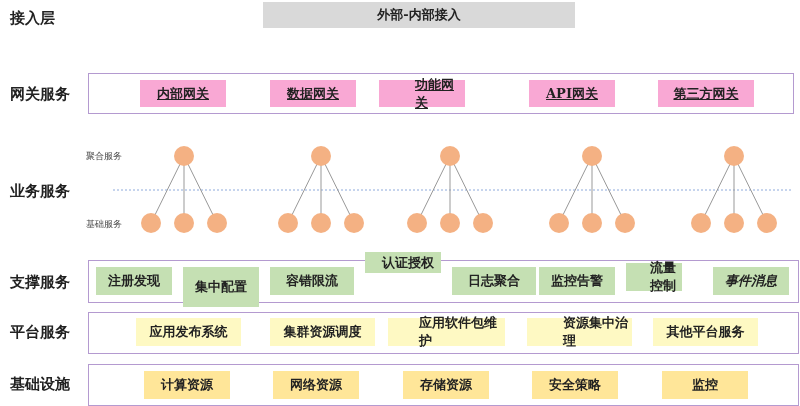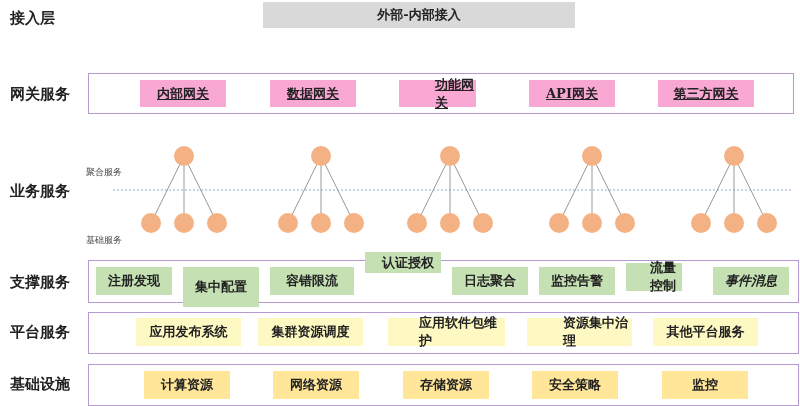--- a/index.html
+++ b/index.html
@@ -7,34 +7,34 @@
          font-family:"DejaVu Serif","Liberation Serif",serif; color:#222; }
   .layer-label { position:absolute; left:10px; font-size:15px; font-weight:bold; color:#222; line-height:20px; }
   .access-bar { position:absolute; left:263px; top:2px; width:312px; height:26px; background:#d9d9d9;
                 display:flex; align-items:center; justify-content:center; font-size:13px; font-weight:bold; color:#222; }
   .layer-box { position:absolute; left:88px; border:1.5px solid #b49ad0; box-sizing:border-box; background:#fff; }
   .item { position:absolute; display:flex; align-items:center; justify-content:center; font-size:13px; font-weight:bold; color:#222; box-sizing:border-box; }
   .gw { background:#f9a8d4;text-decoration:underline; }
   .sup { background:#c5e0b3; }
   .plat { background:#fef9c3; }
   .infra { background:#ffe699; }
-  .small-label { position:absolute; font-size:9px; color:#444;margin-top:16px; }
+  .small-label { position:absolute; font-size:9px; color:#444; }
   svg.trees { position:absolute; left:0; top:0; }
 </style>
 </head>
 <body>
 
 <div class="layer-label" style="top:8px;">接入层</div>
 <div class="access-bar">外部-内部接入</div>
 
 <div class="layer-label" style="top:84px;">网关服务</div>
 <div class="layer-box" style="top:73px; width:706px; height:41px;"></div>
 <div class="item gw" style="left:140px; top:80px; width:86px; height:27px;">内部网关</div>
 <div class="item gw" style="left:270px; top:80px; width:86px; height:27px;">数据网关</div>
-<div class="item gw" style="left:399px; top:80px; width:77px; height:27px;padding-left:36px;">功能网关</div>
+<div class="item gw" style="left:379px; top:80px; width:86px; height:27px;padding-left:36px;">功能网关</div>
 <div class="item gw" style="left:529px; top:80px; width:86px; height:27px;">API网关</div>
 <div class="item gw" style="left:658px; top:80px; width:96px; height:27px;">第三方网关</div>
 
 <div class="layer-label" style="top:181px;">业务服务</div>
 <div class="small-label" style="left:86px; top:150px;">聚合服务</div>
 <div class="small-label" style="left:86px; top:218px;">基础服务</div>
 <svg class="trees" id="trees" width="800" height="406">
   <line x1="113" y1="190" x2="792" y2="190" stroke="#8eaadb" stroke-width="1" stroke-dasharray="2,2"></line>
 <g>
       <line x1="184" y1="156" x2="151" y2="223" stroke="#999" stroke-width="1"></line>
@@ -82,29 +82,29 @@
       <circle cx="767" cy="223" r="10" fill="#f4b183"></circle>
     </g>
   </svg>
 
 <div class="layer-label" style="top:272px;">支撑服务</div>
 <div class="layer-box" style="top:260px; width:711px; height:43px;"></div>
 <div class="item sup" style="left:96px; top:267px; width:76px; height:28px;">注册发现</div>
 <div class="item sup" style="left:183px; top:267px; width:76px; height:40px;">集中配置</div>
 <div class="item sup" style="left:270px; top:267px; width:84px; height:28px;">容错限流</div>
 <div class="item sup" style="left:365px; top:252px; width:76px; height:21px;padding-left:10px;">认证授权</div>
-<div class="item sup" style="left:452px; top:267px; width:76px; height:28px;">日志聚合</div>
+<div class="item sup" style="left:452px; top:267px; width:84px; height:28px;">日志聚合</div>
 <div class="item sup" style="left:539px; top:267px; width:76px; height:28px;">监控告警</div>
 <div class="item sup" style="left:626px; top:263px; width:56px; height:28px;padding-left:24px;">流量控制</div>
 <div class="item sup" style="left:713px; top:267px; width:76px; height:28px;font-style:italic;">事件消息</div>
 
 <div class="layer-label" style="top:322px;">平台服务</div>
 <div class="layer-box" style="top:312px; width:711px; height:42px;"></div>
 <div class="item plat" style="left:136px; top:318px; width:105px; height:28px;">应用发布系统</div>
-<div class="item plat" style="left:258px; top:318px; width:105px; height:28px;">集群资源调度</div>
+<div class="item plat" style="left:270px; top:318px; width:105px; height:28px;">集群资源调度</div>
 <div class="item plat" style="left:388px; top:318px; width:117px; height:28px;padding-left:31px;">应用软件包维护</div>
 <div class="item plat" style="left:527px; top:318px; width:105px; height:28px;padding-left:36px;">资源集中治理</div>
 <div class="item plat" style="left:653px; top:318px; width:105px; height:28px;">其他平台服务</div>
 
 <div class="layer-label" style="top:374px;">基础设施</div>
 <div class="layer-box" style="top:364px; width:711px; height:42px;"></div>
 <div class="item infra" style="left:144px; top:371px; width:86px; height:28px;">计算资源</div>
 <div class="item infra" style="left:273px; top:371px; width:86px; height:28px;">网络资源</div>
 <div class="item infra" style="left:403px; top:371px; width:86px; height:28px;">存储资源</div>
 <div class="item infra" style="left:532px; top:371px; width:86px; height:28px;">安全策略</div>

